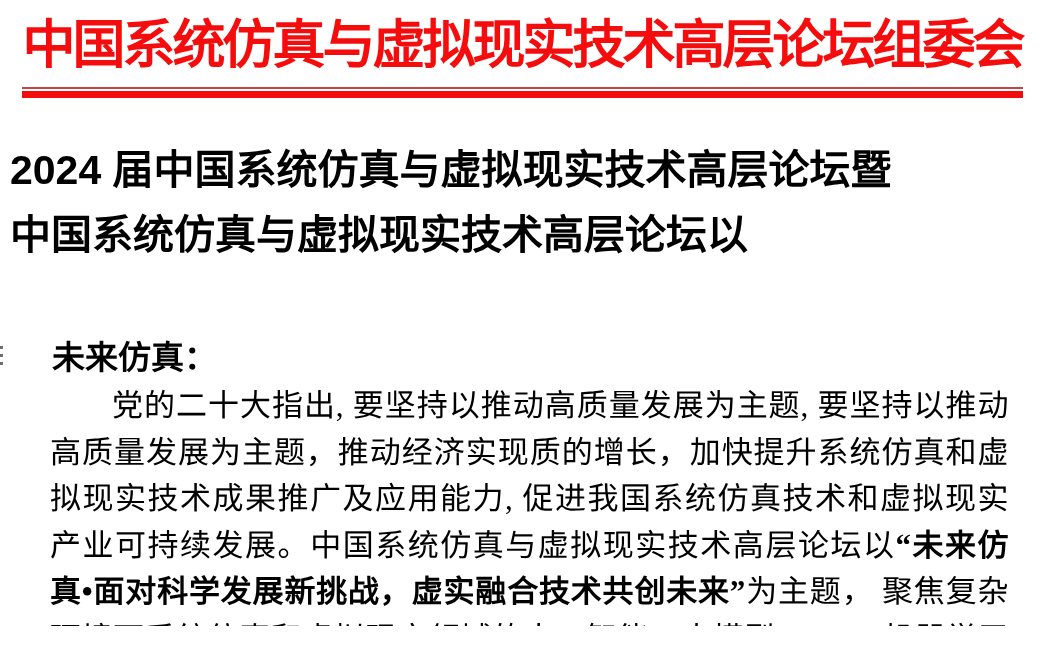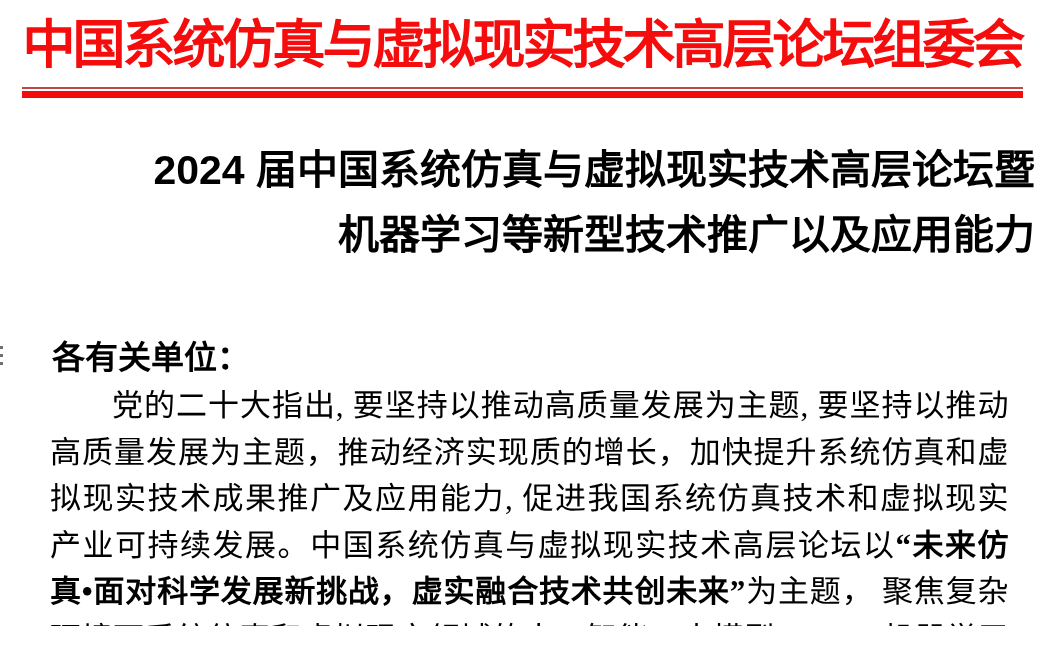--- a/index.html
+++ b/index.html
@@ -31,21 +31,21 @@
   .rule-group {
     margin: 9px 0 0 22px;
     width: 1001px;
   }
   .rule-thin  { height: 2px; background: #c64444; margin-bottom: 2px; }
   .rule-thick { height: 7px; background: #f20c0c; }
 
   
   .doc-title {
     margin: 40px 10px 0;
-    text-align: right;
+    text-align: left;
     font-family: "Liberation Sans", "DejaVu Sans", sans-serif;
     font-weight: bold;
     font-size: 41px;
     line-height: 65px;
     color: #000000;
   }
   .title-line { display: block; }
 
   
   .salutation {
@@ -85,23 +85,23 @@
     <h1 class="org-title">中国系统仿真与虚拟现实技术高层论坛组委会</h1>
     <div class="rule-group">
       <div class="rule-thin"></div>
       <div class="rule-thick"></div>
     </div>
   </header>
 
   <main>
     <h2 class="doc-title">
       <span class="title-line">2024 届中国系统仿真与虚拟现实技术高层论坛暨</span>
-      <span class="title-line">机器学习等新型技术推广以及应用能力</span>
+      <span class="title-line">中国系统仿真与虚拟现实技术高层论坛以</span>
     </h2>
 
-    <p class="salutation">各有关单位：</p>
+    <p class="salutation">未来仿真：</p>
 
     <p class="body-paragraph"><span>党的二十大指出, 要坚持以推动高质量发展为主题, 要坚持以推动高质量发展为主题，推动经济实现质的增长，加快提升系统仿真和虚拟现实技术成果推广及应用能力, 促进我国系统仿真技术和虚拟现实产业可持续发展。中国系统仿真与虚拟现实技术高层论坛以</span><span class="theme-bold">“未来仿真•面对科学发展新挑战，虚实融合技术共创未来”</span><span>为主题， 聚焦复杂环境下系统仿真和虚拟现实领域的人工智能、大模型、VR、机器学习等新型技术推广以及应用能力</span></p>
   </main>
 
   <div class="edge-dots"></div>
 
 </div>
 
 </body></html>

